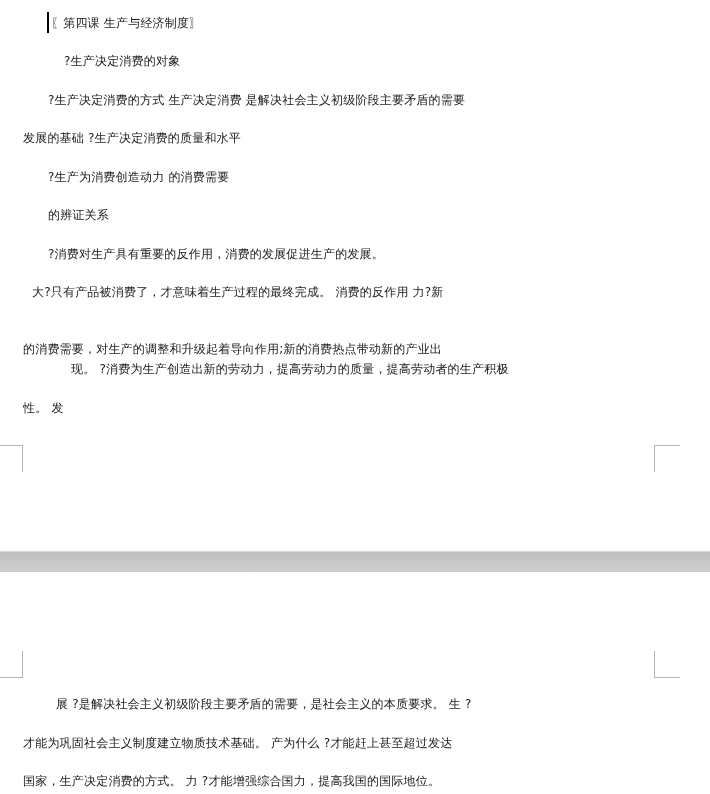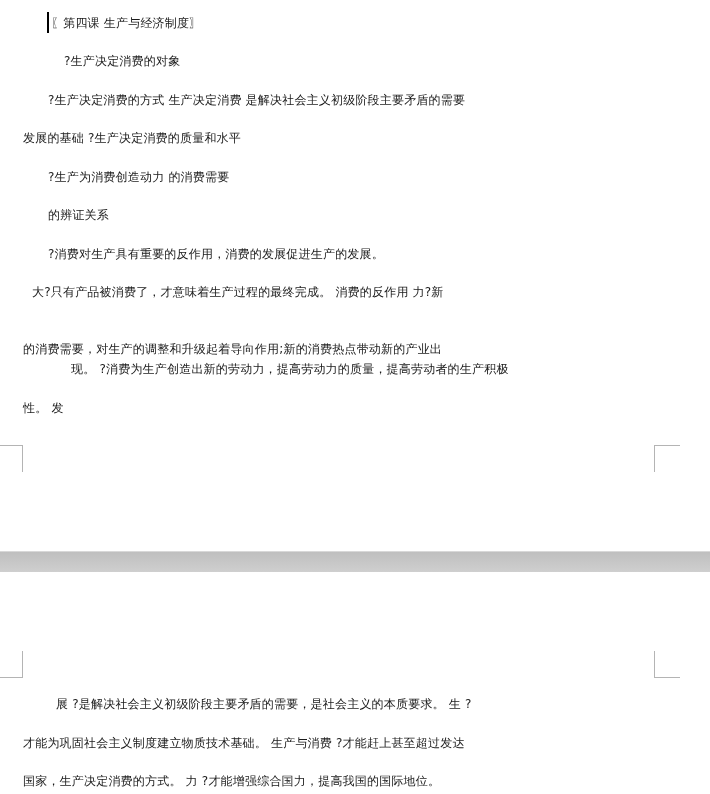--- a/index.html
+++ b/index.html
@@ -80,14 +80,14 @@
 <div class="line" style="left:23px; top:127px;">发展的基础 ?生产决定消费的质量和水平</div>
 <div class="line" style="left:48px; top:166px;">?生产为消费创造动力 的消费需要</div>
 <div class="line" style="left:48px; top:204px;">的辨证关系</div>
 <div class="line" style="left:48px; top:243px;text-align:center;">?消费对生产具有重要的反作用，消费的发展促进生产的发展。</div>
 <div class="line" style="left:32px; top:281px;">大?只有产品被消费了，才意味着生产过程的最终完成。 消费的反作用 力?新</div>
 <div class="line" style="left:23px; top:338px;">的消费需要，对生产的调整和升级起着导向作用;新的消费热点带动新的产业出</div>
 <div class="line" style="left:23px; top:358px;margin-left:48px;">现。 ?消费为生产创造出新的劳动力，提高劳动力的质量，提高劳动者的生产积极</div>
 <div class="line" style="left:23px; top:397px;">性。 发</div>
 
 <div class="line" style="left:56px; top:693px;">展 ?是解决社会主义初级阶段主要矛盾的需要，是社会主义的本质要求。 生 ?</div>
-<div class="line" style="left:23px; top:732px;">才能为巩固社会主义制度建立物质技术基础。 生产与消费 ?才能赶上甚至超过发达</div>
+<div class="line" style="left:23px; top:732px;">才能为巩固社会主义制度建立物质技术基础。 产为什么 ?才能赶上甚至超过发达</div>
 <div class="line" style="left:23px; top:770px;">国家，生产决定消费的方式。 力 ?才能增强综合国力，提高我国的国际地位。</div>
 
 </body></html>

